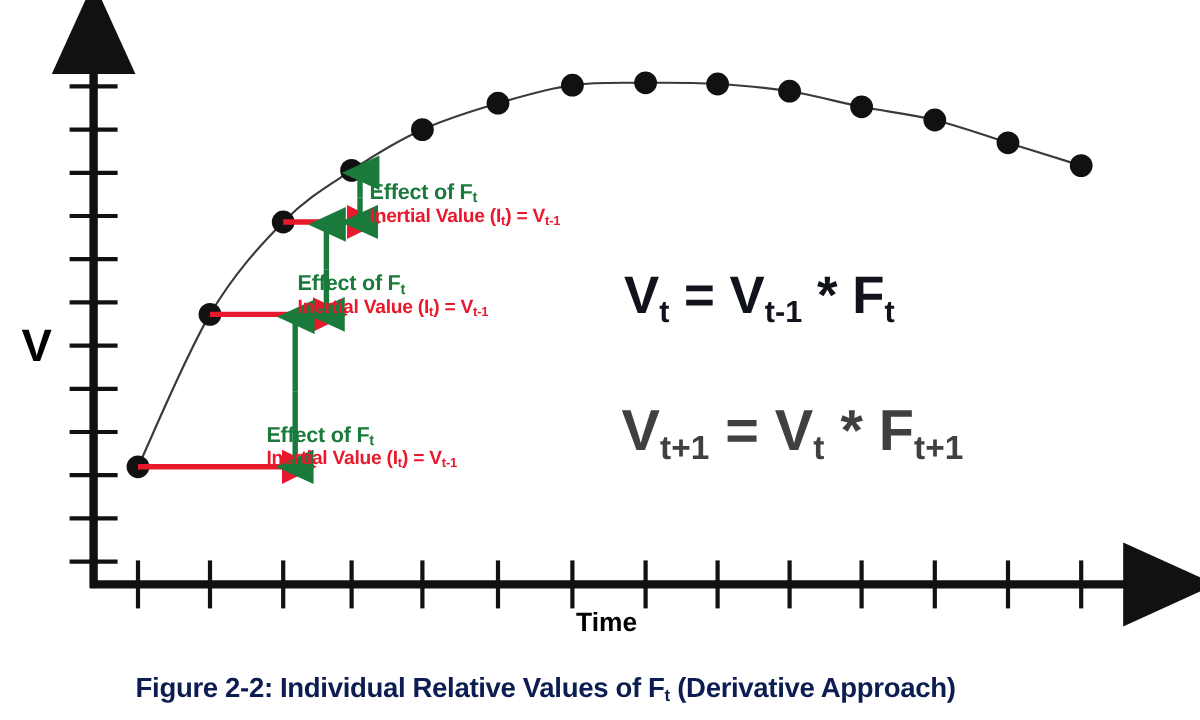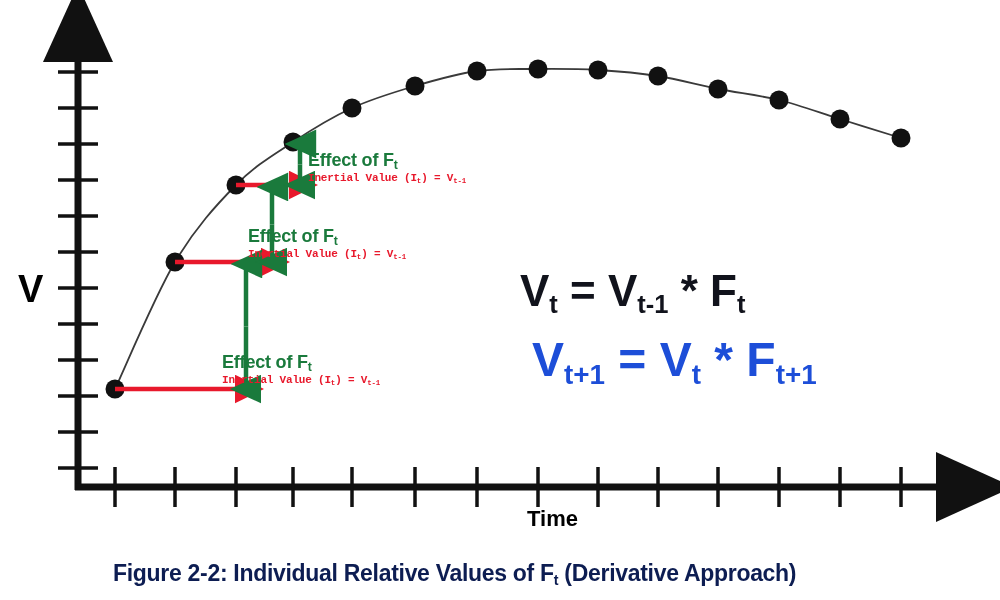--- a/index.html
+++ b/index.html
@@ -31,23 +31,22 @@
     position: absolute;
     white-space: nowrap;
     font-family: "Liberation Sans", sans-serif;
     font-weight: bold;
   }
   .anno-effect {
     font-size: 18px;
     letter-spacing: -0.2px;
   }
   .anno-inertial {
-    font-size: 11px;
+    font-size: 16px;
     letter-spacing: -0.2px;
-    font-family: Liberation Mono, monospace;
   }
   .anno-effect sub, .anno-inertial sub {
     font-size: 0.68em;
     vertical-align: -0.22em;
   }
   .eq {
     font-weight: bold;
     letter-spacing: 0px;
   }
   .eq sub {
@@ -63,21 +62,20 @@
   }
   #axis-label-v {
     font-size: 38px;
     font-weight: bold;
     color: #000000;
   }
   #axis-label-time {
     font-size: 22px;
     font-weight: bold;
     color: #000000;
-    margin-left: 47px;
   }
   #figure-caption {
     font-size: 23px;
     font-weight: bold;
     letter-spacing: -0.3px;
   }
   #figure-caption sub {
     font-size: 0.62em;
     vertical-align: -0.25em;
   }
@@ -194,25 +192,25 @@
     <span>Inertial Value (I</span><sub>t</sub><span>) = V</span><sub>t-1</sub>
   </div>
 
   <div class="overlay-text anno-effect" style="left:308px; top:150px; color:#1a7a3c;">
     <span>Effect of F</span><sub>t</sub>
   </div>
   <div class="overlay-text anno-inertial" style="left:308px; top:172px; color:#e8192c;">
     <span>Inertial Value (I</span><sub>t</sub><span>) = V</span><sub>t-1</sub>
   </div>
 
-  <div class="overlay-text eq" id="equation-primary" style="left:520px; top:222px; color:#11131c;margin-top:44px;">
+  <div class="overlay-text eq" id="equation-primary" style="left:520px; top:222px; color:#11131c;">
     <span>V</span><sub>t</sub><span> = V</span><sub>t-1</sub><span> * F</span><sub>t</sub>
   </div>
 
-  <div class="overlay-text eq" id="equation-secondary" style="left:532px; top:332px; color:#1d4ed8;">
+  <div class="overlay-text eq" id="equation-secondary" style="left:518px; top:332px; color:#404040;">
     <span>V</span><sub>t+1</sub><span> = V</span><sub>t</sub><span> * F</span><sub>t+1</sub>
   </div>
 
   <div class="overlay-text" id="figure-caption" style="left:113px; top:560px; color:#0d1d52;">
     <span>Figure 2-2: Individual Relative Values of F</span><sub>t</sub><span> (Derivative Approach)</span>
   </div>
 
 </div>
 
 </body></html>

